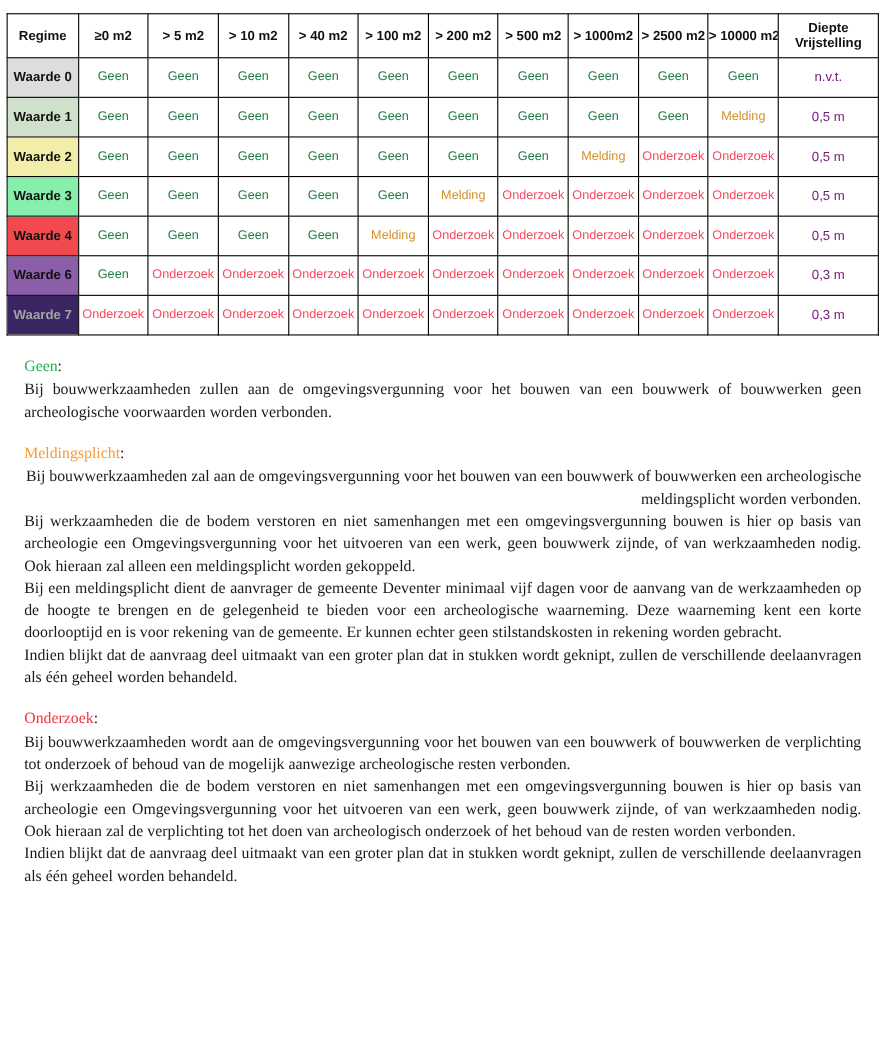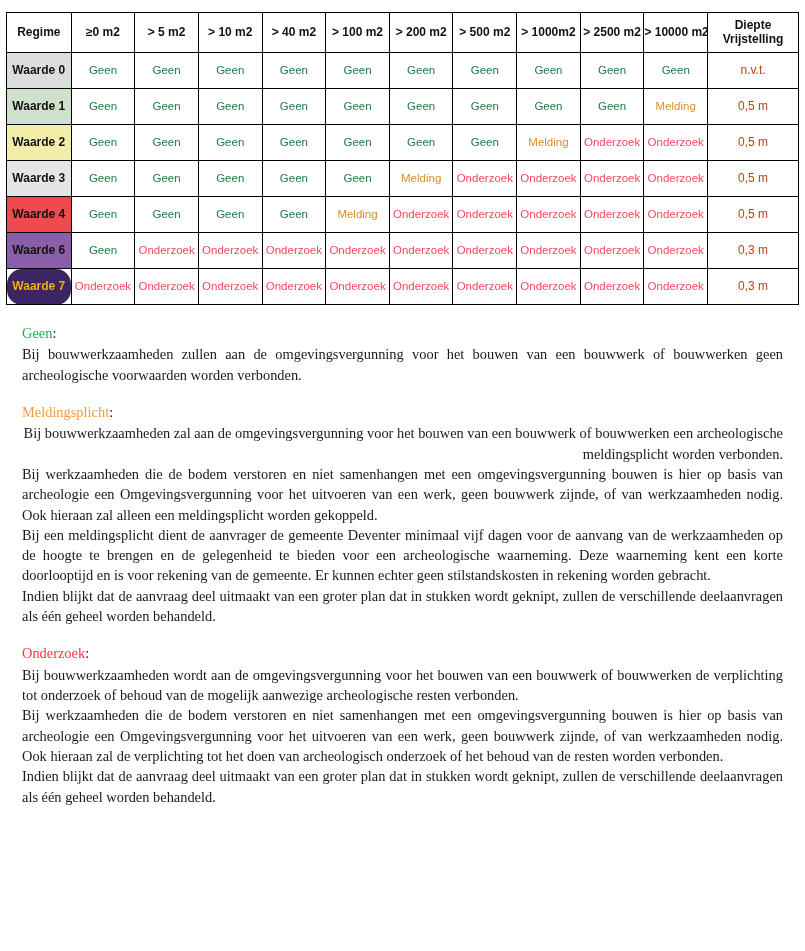--- a/index.html
+++ b/index.html
@@ -61,21 +61,21 @@
     border-left: 3px double #000000;
   }
 
   td.regime-cell {
     font-weight: bold;
     font-size: 12px;
     color: #111111;
   }
   td.depth-cell {
     font-size: 12px;
-    color: #c2410c;
+    color: #701a75;
   }
 
   .v-geen      { color: #1f7a46; }
   .v-melding   { color: #d4902c; }
   .v-onderzoek { color: #f8485e; }
 
   
   .body-text {
     padding: 18px 22px 0 22px;
     box-sizing: border-box;
@@ -170,21 +170,21 @@
             <td class="v-geen" style="color: rgb(31, 122, 70);">Geen</td>
             <td class="v-geen" style="color: rgb(31, 122, 70);">Geen</td>
             <td class="v-geen" style="color: rgb(31, 122, 70);">Geen</td>
             <td class="v-geen" style="color: rgb(31, 122, 70);">Geen</td>
             <td class="v-melding" style="color: rgb(212, 144, 44);">Melding</td>
             <td class="v-onderzoek" style="color: rgb(248, 72, 94);">Onderzoek</td>
             <td class="v-onderzoek" style="color: rgb(248, 72, 94);">Onderzoek</td>
             <td class="depth-cell">0,5 m</td>
           </tr>
           <tr>
-            <td class="regime-cell" style="background: #e5e5e5; color: rgb(17, 17, 17);">Waarde 3</td>
+            <td class="regime-cell" style="background: #86efac; color: rgb(17, 17, 17);">Waarde 3</td>
             <td class="v-geen" style="color: rgb(31, 122, 70);">Geen</td>
             <td class="v-geen" style="color: rgb(31, 122, 70);">Geen</td>
             <td class="v-geen" style="color: rgb(31, 122, 70);">Geen</td>
             <td class="v-geen" style="color: rgb(31, 122, 70);">Geen</td>
             <td class="v-geen" style="color: rgb(31, 122, 70);">Geen</td>
             <td class="v-melding" style="color: rgb(212, 144, 44);">Melding</td>
             <td class="v-onderzoek" style="color: rgb(248, 72, 94);">Onderzoek</td>
             <td class="v-onderzoek" style="color: rgb(248, 72, 94);">Onderzoek</td>
             <td class="v-onderzoek" style="color: rgb(248, 72, 94);">Onderzoek</td>
             <td class="v-onderzoek" style="color: rgb(248, 72, 94);">Onderzoek</td>
@@ -212,21 +212,21 @@
             <td class="v-onderzoek" style="color: rgb(248, 72, 94);">Onderzoek</td>
             <td class="v-onderzoek" style="color: rgb(248, 72, 94);">Onderzoek</td>
             <td class="v-onderzoek" style="color: rgb(248, 72, 94);">Onderzoek</td>
             <td class="v-onderzoek" style="color: rgb(248, 72, 94);">Onderzoek</td>
             <td class="v-onderzoek" style="color: rgb(248, 72, 94);">Onderzoek</td>
             <td class="v-onderzoek" style="color: rgb(248, 72, 94);">Onderzoek</td>
             <td class="v-onderzoek" style="color: rgb(248, 72, 94);">Onderzoek</td>
             <td class="depth-cell">0,3 m</td>
           </tr>
           <tr>
-            <td class="regime-cell" style="background: rgb(59, 38, 99); color: #eab308; border-radius: 15px;">Waarde 7</td>
+            <td class="regime-cell" style="background: rgb(59, 38, 99); color: #a3a3a3;">Waarde 7</td>
             <td class="v-onderzoek" style="color: rgb(248, 72, 94);">Onderzoek</td>
             <td class="v-onderzoek" style="color: rgb(248, 72, 94);">Onderzoek</td>
             <td class="v-onderzoek" style="color: rgb(248, 72, 94);">Onderzoek</td>
             <td class="v-onderzoek" style="color: rgb(248, 72, 94);">Onderzoek</td>
             <td class="v-onderzoek" style="color: rgb(248, 72, 94);">Onderzoek</td>
             <td class="v-onderzoek" style="color: rgb(248, 72, 94);">Onderzoek</td>
             <td class="v-onderzoek" style="color: rgb(248, 72, 94);">Onderzoek</td>
             <td class="v-onderzoek" style="color: rgb(248, 72, 94);">Onderzoek</td>
             <td class="v-onderzoek" style="color: rgb(248, 72, 94);">Onderzoek</td>
             <td class="v-onderzoek" style="color: rgb(248, 72, 94);">Onderzoek</td>

